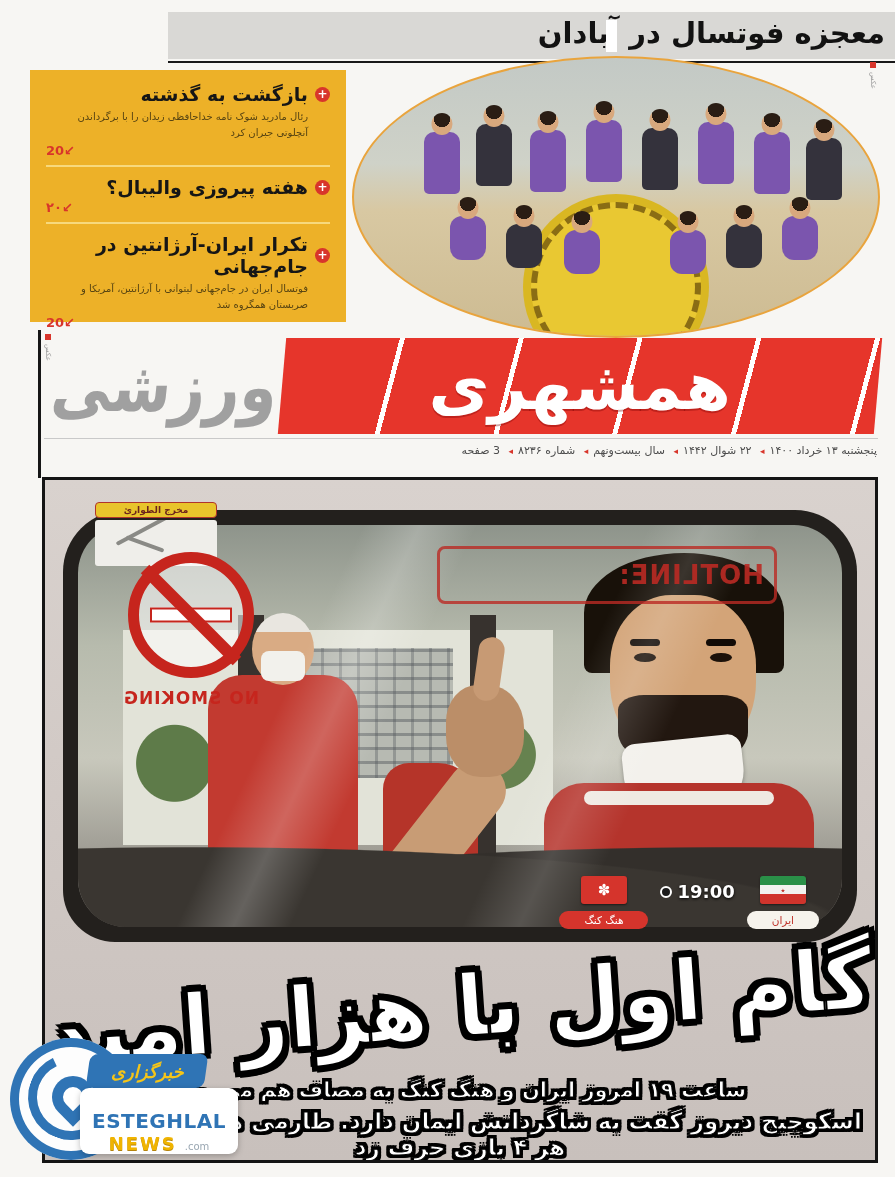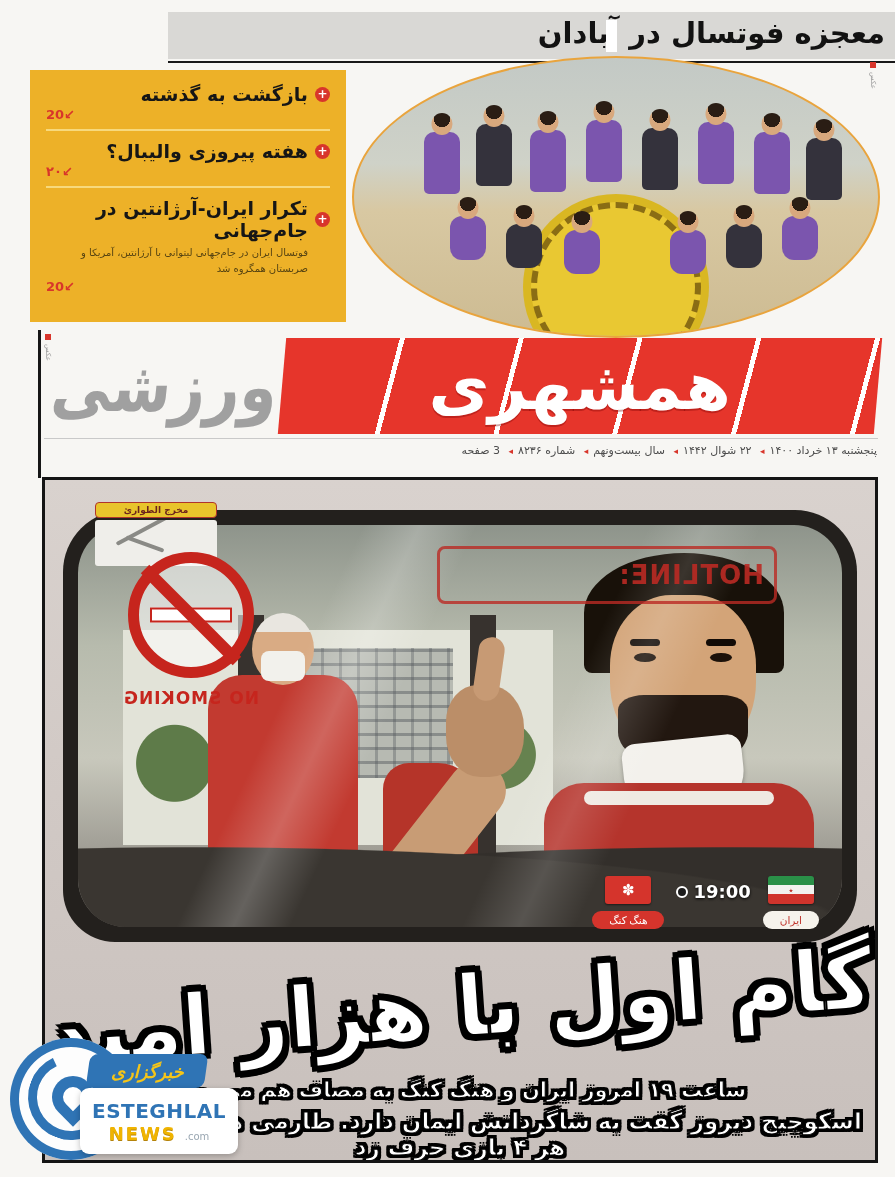--- a/index.html
+++ b/index.html
@@ -110,21 +110,21 @@
   .exit-body { margin-top:2px; height:46px; background:#efeeea; border-radius:3px; position:relative; overflow:hidden; }
   .exit-body i { position:absolute; left:18px; top:8px; width:60px; height:4px; background:#8a8a86; transform:rotate(-28deg); border-radius:2px; }
   .exit-body i + i { top:22px; left:30px; width:40px; transform:rotate(20deg); }
 
   
   .score { position:absolute; right:56px; top:396px; display:flex; direction:ltr; gap:12px; align-items:flex-start; }
   .score .col { display:flex; flex-direction:column; align-items:center; gap:7px; }
   .flag { width:46px; height:28px; border-radius:3px; box-shadow:0 1px 2px rgba(0,0,0,.5); display:flex; align-items:center; justify-content:center; }
   .flag.hk { background:#d5342c; color:#fff; font-size:15px; }
   .flag.ir { background:linear-gradient(180deg,#2a9048 0 33%,#f2f2ef 33% 66%,#d0342c 66% 100%); color:#c0342c; font-size:9px; }
-  .pill { font-size:10.5px; padding:3px 17px; border-radius:11px; white-space:nowrap; direction:rtl;font-family:Liberation Serif, serif; }
+  .pill { font-size:10.5px; padding:3px 25px; border-radius:11px; white-space:nowrap; direction:rtl; }
   .pill.red { background:#d5342c; color:#fff; }
   .pill.white { background:#f6f3ec; color:#c0342c; }
   .timebox { display:flex; align-items:center; gap:5px; margin-top:5px; }
   .clock-ic { width:12px; height:12px; border:2px solid #fff; border-radius:50%; background:#1c1c1c; display:inline-block; }
   .time-txt { color:#fff; font-weight:bold; font-size:18px; text-shadow:0 1px 3px #000; }
 
   
   .headline { position:absolute; left:0; right:0; top:478px; text-align:center; direction:rtl; transform:rotate(-4deg);
               font-size:84px; font-weight:bold; color:#fff; white-space:nowrap;
               -webkit-text-stroke:2px #000;
@@ -138,21 +138,21 @@
   
   .wm { position:absolute; left:10px; top:1028px; width:240px; height:145px; }
   .wm-ball { position:absolute; left:0; top:10px; width:122px; height:122px; border-radius:50%; background:#fdfdfd; box-shadow:inset 0 0 0 9px #2f74b5; overflow:hidden; }
   .wm-ball .c1 { position:absolute; left:18px; top:16px; width:86px; height:86px; border:9px solid transparent; border-bottom-color:#2f74b5; border-left-color:#2f74b5; border-radius:50%; transform:rotate(20deg); }
   .wm-ball .pin { position:absolute; left:42px; top:38px; width:42px; height:42px; background:#2f74b5; border-radius:50% 50% 0 50%; transform:rotate(45deg); }
   .wm-ball .pin::after { content:""; position:absolute; left:11px; top:11px; width:20px; height:20px; background:#fff; border-radius:50% 50% 0 50%; }
   .wm-ribbon { position:absolute; left:78px; top:26px; width:118px; height:34px; background:#2f74b5; border-radius:8px; transform:skewX(-8deg);
                display:flex; align-items:center; justify-content:center; }
   .wm-ribbon span { color:#f5c518; font-weight:bold; font-size:18px; font-style:italic; transform:skewX(8deg); direction:rtl; }
   .wm-box { position:absolute; left:70px; top:60px; width:158px; height:66px; background:#fff; border-radius:9px; box-shadow:0 2px 6px rgba(0,0,0,.25);
-            display:flex; flex-direction:column; align-items:center; justify-content:center; }
+            display:flex; flex-direction:column; align-items:center; justify-content:flex-end; }
   .wm-brand { color:#2f74b5; font-weight:bold; font-size:20px; letter-spacing:.5px; }
   .wm-news-row { display:flex; align-items:baseline; gap:8px; }
   .wm-news { color:#f0b400; font-weight:bold; font-size:18px; letter-spacing:2px; text-shadow:0 1px 0 #b5830a; }
   .wm-com { color:#9aa7b2; font-size:10px; }
 </style>
 </head>
 <body>
 
 <div class="top-banner">
   <span class="top-title">معجزه فوتسال در آبادان</span>
@@ -180,20 +180,21 @@
     <span>۲۰</span><span class="arr">↙</span>
   </div>
 </div>
 
 <div class="newsbox">
   <div class="news-item">
     <div class="news-title-row">
       <span class="plus-ic">+</span>
       <span class="news-title">بازگشت به گذشته</span>
     </div>
+    <div class="news-sub">رئال مادرید شوک نامه خداحافظی زیدان را با برگرداندن آنچلوتی جبران کرد</div>
     <div class="news-page">
       <span>20</span><span>↙</span>
     </div>
   </div>
   <div class="news-item">
     <div class="news-title-row">
       <span class="plus-ic">+</span>
       <span class="news-title">هفته پیروزی والیبال؟</span>
     </div>
     <div class="news-page">

